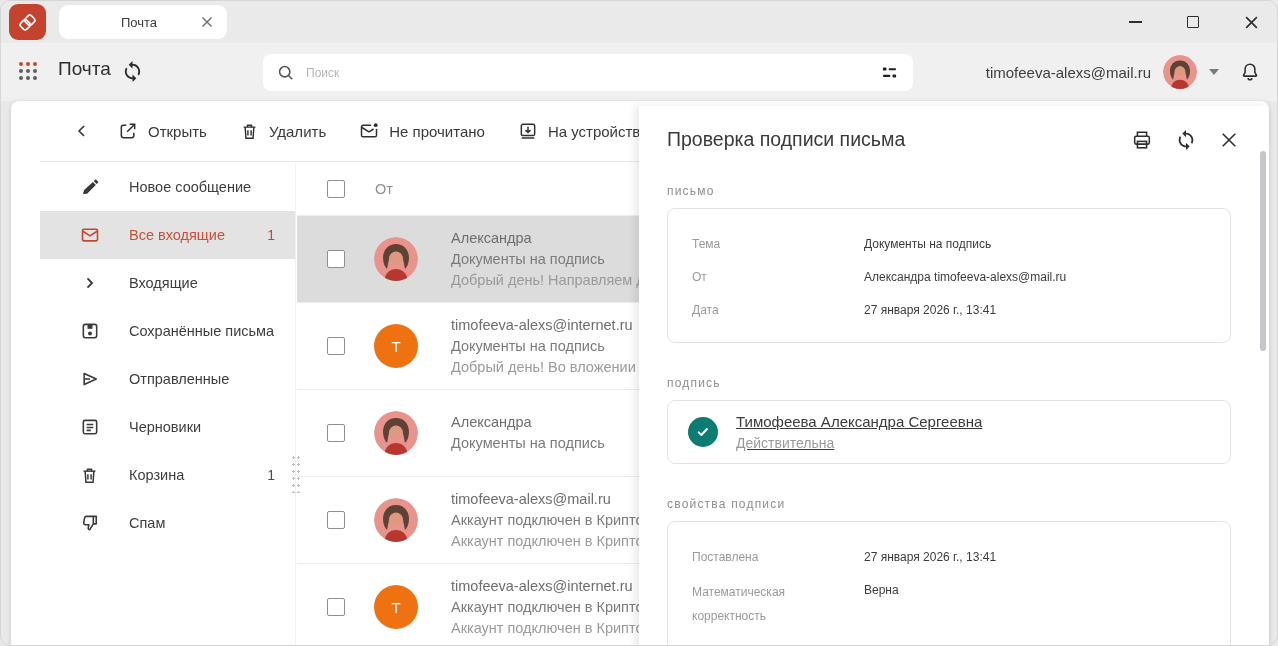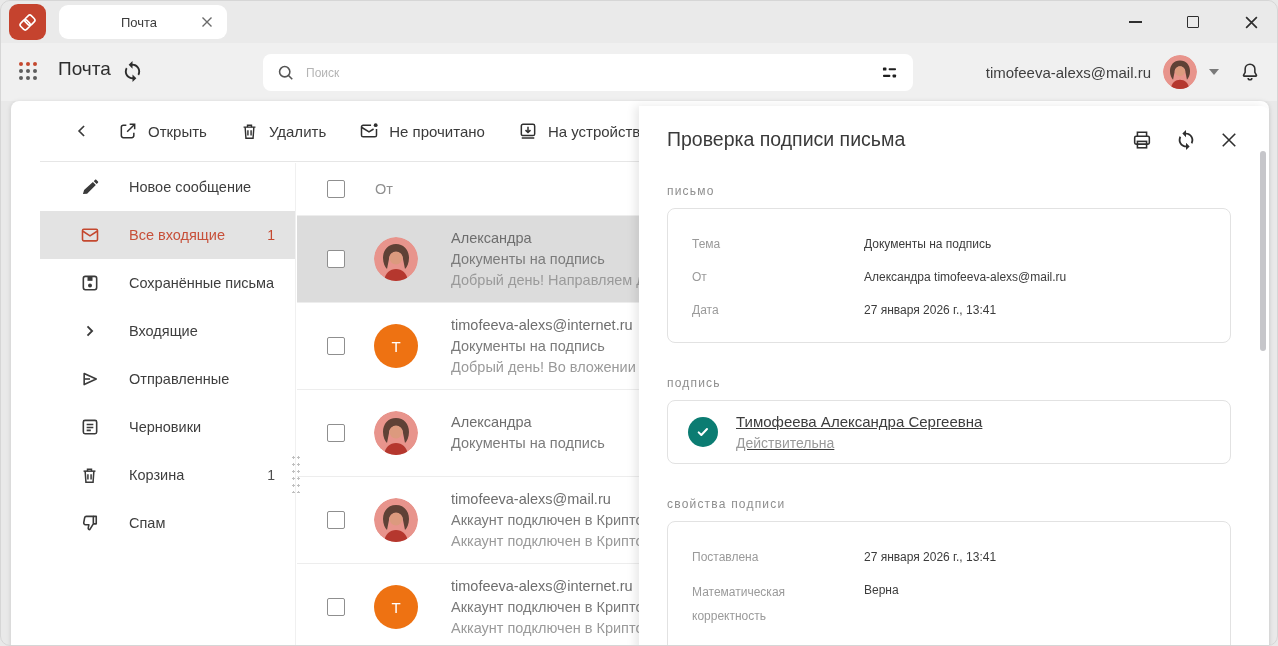--- a/index.html
+++ b/index.html
@@ -258,35 +258,35 @@
             <svg width="20" height="20" viewBox="0 0 24 24" fill="none" stroke="currentColor" stroke-width="1.9">
               <rect x="3" y="5" width="18" height="14" rx="1.5"></rect>
               <path d="M3.5 7.5l8.5 5.5 8.5-5.5"></path>
             </svg>
           </span>
         <span class="lbl">Все входящие</span>
         <span class="badge">1</span>
       </div>
       <div class="side-item">
         <span class="icn">
+            <svg width="20" height="20" viewBox="0 0 24 24" fill="none" stroke="currentColor" stroke-width="2.2">
+              <path d="M9 6.5l5.5 5.5L9 17.5"></path>
+            </svg>
+          </span>
+        <span class="lbl">Входящие</span>
+      </div>
+      <div class="side-item">
+        <span class="icn">
             <svg width="20" height="20" viewBox="0 0 24 24" fill="none" stroke="currentColor" stroke-width="1.9">
               <rect x="4" y="4" width="16" height="16" rx="2.5"></rect>
               <rect x="9" y="4.8" width="6" height="4.6" fill="currentColor" stroke="none"></rect>
               <circle cx="12" cy="15" r="2.4" fill="currentColor" stroke="none"></circle>
             </svg>
           </span>
         <span class="lbl">Сохранённые письма</span>
-      </div>
-      <div class="side-item">
-        <span class="icn">
-            <svg width="20" height="20" viewBox="0 0 24 24" fill="none" stroke="currentColor" stroke-width="2.2">
-              <path d="M9 6.5l5.5 5.5L9 17.5"></path>
-            </svg>
-          </span>
-        <span class="lbl">Входящие</span>
       </div>
       <div class="side-item">
         <span class="icn">
             <svg width="20" height="20" viewBox="0 0 24 24" fill="none" stroke="currentColor" stroke-width="1.9" stroke-linejoin="round">
               <path d="M5 18.7V5.3L19.5 12 5 18.7z"></path>
               <path d="M5 12h7"></path>
             </svg>
           </span>
         <span class="lbl">Отправленные</span>
       </div>

